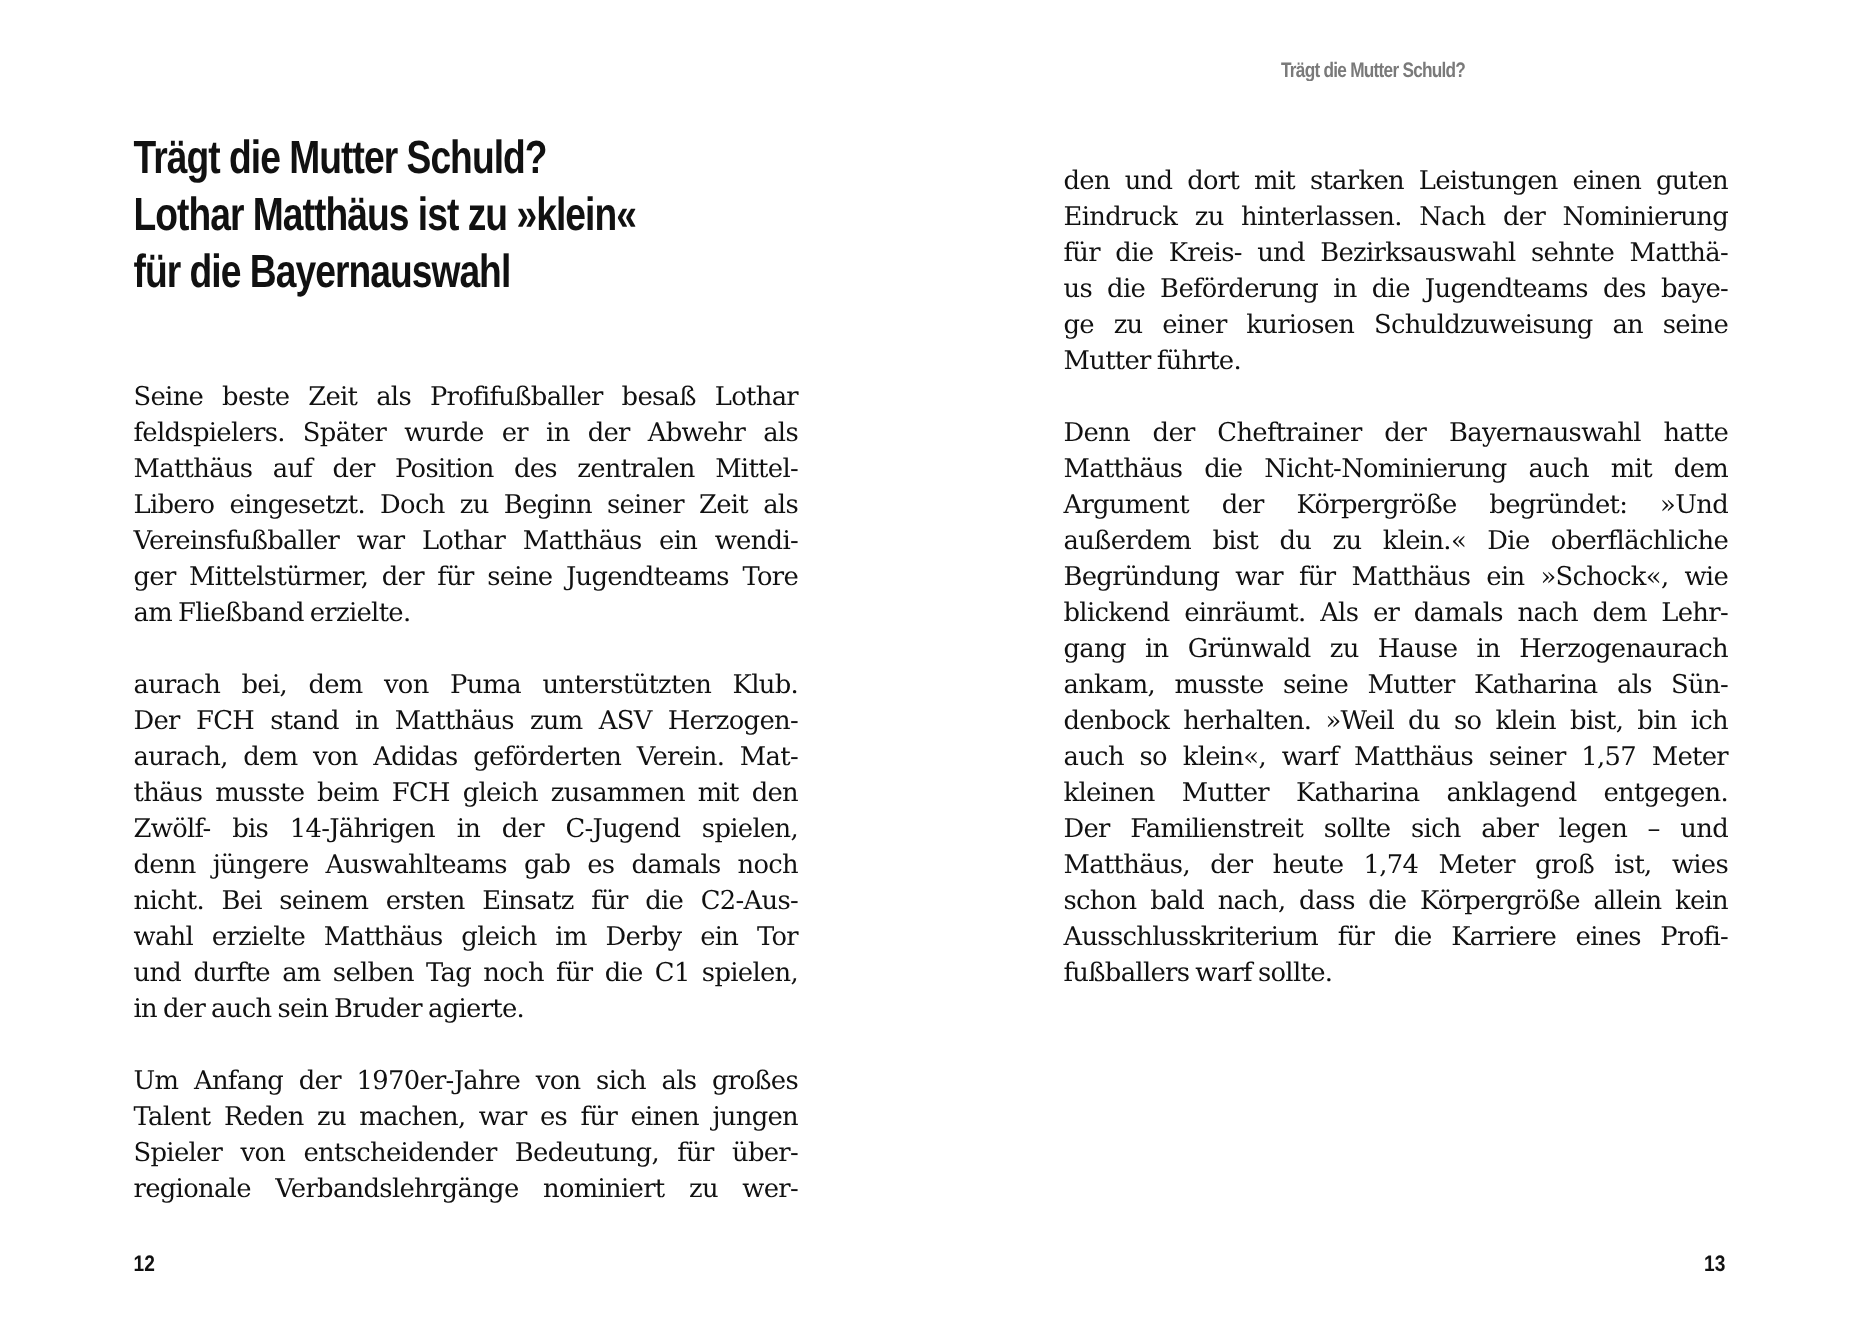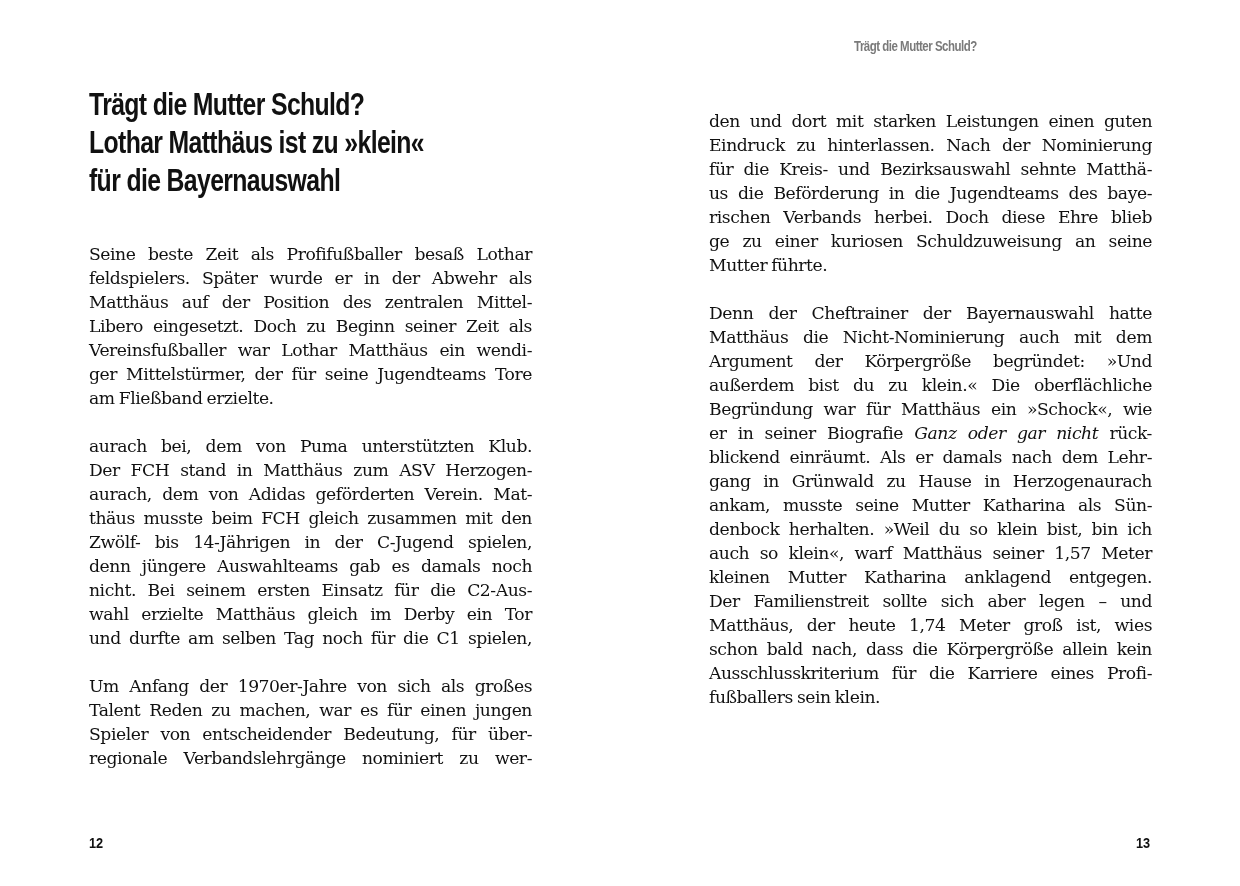--- a/index.html
+++ b/index.html
@@ -15,21 +15,21 @@
     transform: scaleX(0.82); transform-origin: left top; white-space: nowrap;
   }
   .chapter-title {
     position: absolute; left: 89px; top: 86px; margin: 0;
     font-family: "Liberation Sans", sans-serif; font-weight: bold;
     font-size: 31px; line-height: 38px; color: #111111; letter-spacing: -0.8px;
     transform: scaleX(0.80); transform-origin: left top; white-space: nowrap;
   }
   .chapter-title .tline { display: block; }
   .text-column { position: absolute; width: 443px; margin-top: 20px; }
-  .left-col { left: 89px; top: 222px; }
+  .left-col { left: 89px; top: 233px; }
   .right-col { left: 89px; top: 89px; }
   .paragraph { margin: 0 0 24px 0; }
   .line {
     display: block; height: 24px; line-height: 24px;
     font-family: "DejaVu Serif", serif; font-size: 17.2px; color: #111111;
     text-align: justify; text-align-last: justify; white-space: nowrap;
     letter-spacing: -0.45px; word-spacing: -1px;
   }
   .line.last { text-align-last: left; }
   .line em { font-style: italic; }
@@ -66,20 +66,21 @@
       <p class="paragraph">
         <span class="line">aurach bei, dem von Puma unterstützten Klub.</span>
         <span class="line">Der FCH stand in Matthäus zum ASV Herzogen-</span>
         <span class="line">aurach, dem von Adidas geförderten Verein. Mat-</span>
         <span class="line">thäus musste beim FCH gleich zusammen mit den</span>
         <span class="line">Zwölf- bis 14-Jährigen in der C-Jugend spielen,</span>
         <span class="line">denn jüngere Auswahlteams gab es damals noch</span>
         <span class="line">nicht. Bei seinem ersten Einsatz für die C2-Aus-</span>
         <span class="line">wahl erzielte Matthäus gleich im Derby ein Tor</span>
         <span class="line">und durfte am selben Tag noch für die C1 spielen,</span>
+        <span class="line last">in der auch sein Bruder agierte.</span>
       </p>
       <p class="paragraph">
         <span class="line">Um Anfang der 1970er-Jahre von sich als großes</span>
         <span class="line">Talent Reden zu machen, war es für einen jungen</span>
         <span class="line">Spieler von entscheidender Bedeutung, für über-</span>
         <span class="line">regionale Verbandslehrgänge nominiert zu wer-</span>
       </p>
     </div>
 
     <div class="folio folio-left">12</div>
@@ -87,41 +88,39 @@
 
   <div class="page page-right">
     <div class="running-head">Trägt die Mutter Schuld?</div>
 
     <div class="text-column right-col">
       <p class="paragraph">
         <span class="line">den und dort mit starken Leistungen einen guten</span>
         <span class="line">Eindruck zu hinterlassen. Nach der Nominierung</span>
         <span class="line">für die Kreis- und Bezirksauswahl sehnte Matthä-</span>
         <span class="line">us die Beförderung in die Jugendteams des baye-</span>
-        <span class="line">rischen Verbands herbei. Doch diese Ehre blieb</span>
         <span class="line">ge zu einer kuriosen Schuldzuweisung an seine</span>
         <span class="line last">Mutter führte.</span>
       </p>
       <p class="paragraph">
         <span class="line">Denn der Cheftrainer der Bayernauswahl hatte</span>
         <span class="line">Matthäus die Nicht-Nominierung auch mit dem</span>
         <span class="line">Argument der Körpergröße begründet: »Und</span>
         <span class="line">außerdem bist du zu klein.« Die oberflächliche</span>
         <span class="line">Begründung war für Matthäus ein »Schock«, wie</span>
-        <span class="line"><span>er in seiner Biografie </span><em>Ganz oder gar nicht</em><span> rück-</span></span>
         <span class="line">blickend einräumt. Als er damals nach dem Lehr-</span>
         <span class="line">gang in Grünwald zu Hause in Herzogenaurach</span>
         <span class="line">ankam, musste seine Mutter Katharina als Sün-</span>
         <span class="line">denbock herhalten. »Weil du so klein bist, bin ich</span>
         <span class="line">auch so klein«, warf Matthäus seiner 1,57 Meter</span>
         <span class="line">kleinen Mutter Katharina anklagend entgegen.</span>
         <span class="line">Der Familienstreit sollte sich aber legen – und</span>
         <span class="line">Matthäus, der heute 1,74 Meter groß ist, wies</span>
         <span class="line">schon bald nach, dass die Körpergröße allein kein</span>
         <span class="line">Ausschlusskriterium für die Karriere eines Profi-</span>
-        <span class="line last">fußballers sein klein.</span>
+        <span class="line last">fußballers warf sollte.</span>
       </p>
     </div>
 
     <div class="folio folio-right">13</div>
   </div>
 
 </div>
 
 </body></html>

